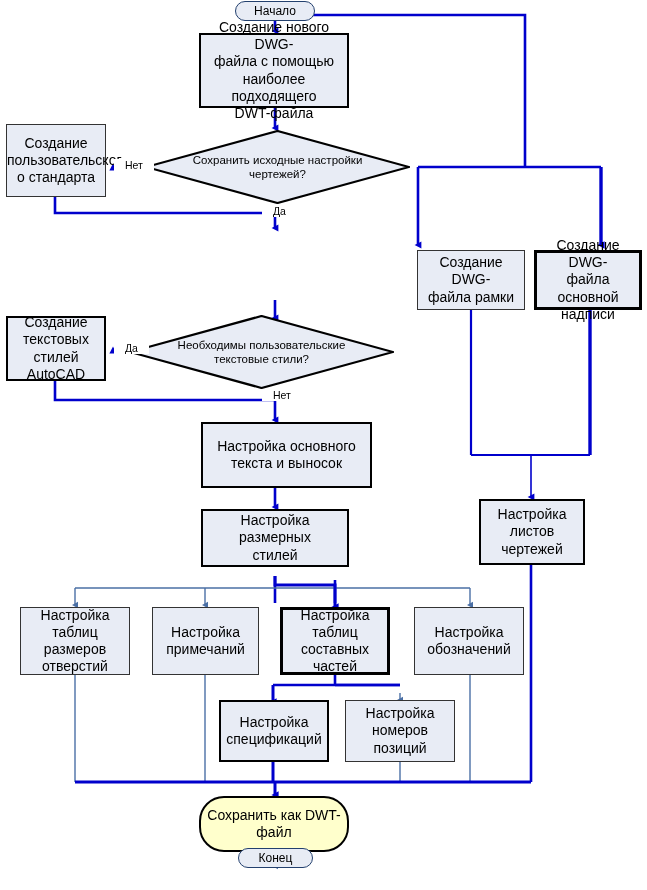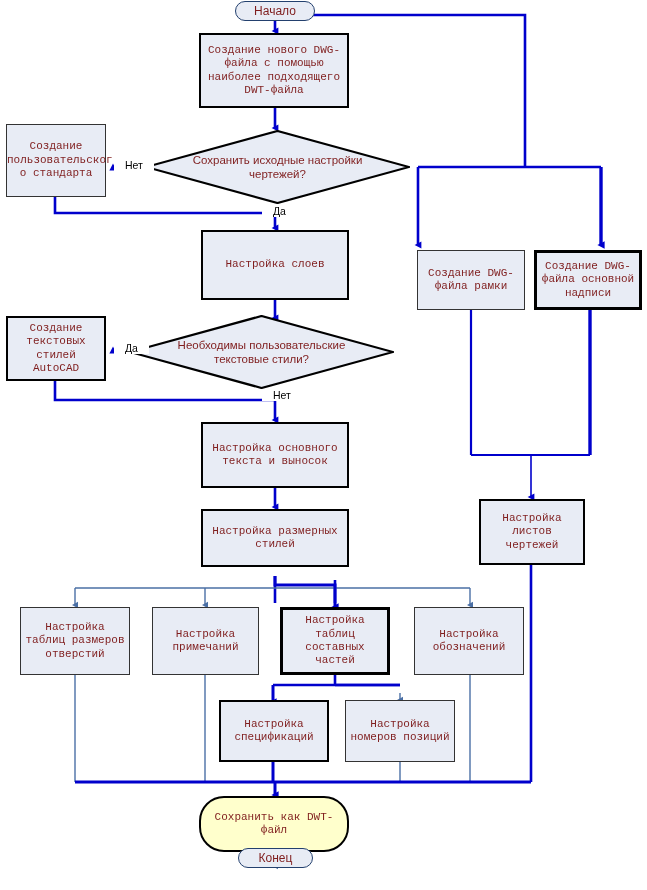--- a/index.html
+++ b/index.html
@@ -33,28 +33,27 @@
     justify-content: center;
     text-align: center;
     z-index: 5;
   }
   .node .lbl {
     display: block;
     width: 100%;
     padding: 0 3px;
     line-height: 1.22;
     white-space: pre-line;
-    color: #7f1d1d;
+    color: #000000;
   }
   
   .proc {
     background: #e8ecf5;
     border: 2px solid #000000;
-    font-size: 11px;
-    font-family: Liberation Mono, monospace;
+    font-size: 14px;
   }
   .proc.thin {
     border-width: 1px;
     border-color: #333333;
   }
   .proc.thick {
     border-width: 3px;
   }
   .proc.save {
     background: #ffffcc;
@@ -206,39 +205,36 @@
     <span class="lbl">Сохранить исходные настройки
 чертежей?</span>
   </div>
 
   <div class="node proc thin" style="left:6px; top:124px; width:100px; height:73px;">
     <span class="lbl">Создание
 пользовательског
 о стандарта</span>
   </div>
 
-  <div class="node proc" style="left:201px; top:230px; width:148px; height:70px;">
-    <span class="lbl">Настройка слоев</span>
-  </div>
 
   <div class="node dec" style="left:129px; top:315px; width:265px; height:74px;">
     <svg width="265" height="74" viewBox="0 0 265 74">
       <polygon points="132.5,1 264,37 132.5,73 1,37" fill="#e8ecf5" stroke="#000000" stroke-width="2.2"></polygon>
     </svg>
     <span class="lbl">Необходимы пользовательские
 текстовые стили?</span>
   </div>
 
   <div class="node proc" style="left:6px; top:316px; width:100px; height:65px;">
     <span class="lbl">Создание
 текстовых стилей
 AutoCAD</span>
   </div>
 
-  <div class="node proc" style="left:201px; top:422px; width:148px; height:66px;">
+  <div class="node proc" style="left:201px; top:422px; width:171px; height:66px;">
     <span class="lbl">Настройка основного
 текста и выносок</span>
   </div>
 
   <div class="node proc" style="left:201px; top:509px; width:148px; height:58px;">
     <span class="lbl">Настройка размерных
 стилей</span>
   </div>
 
   <div class="node proc thin" style="left:20px; top:607px; width:110px; height:68px;">

